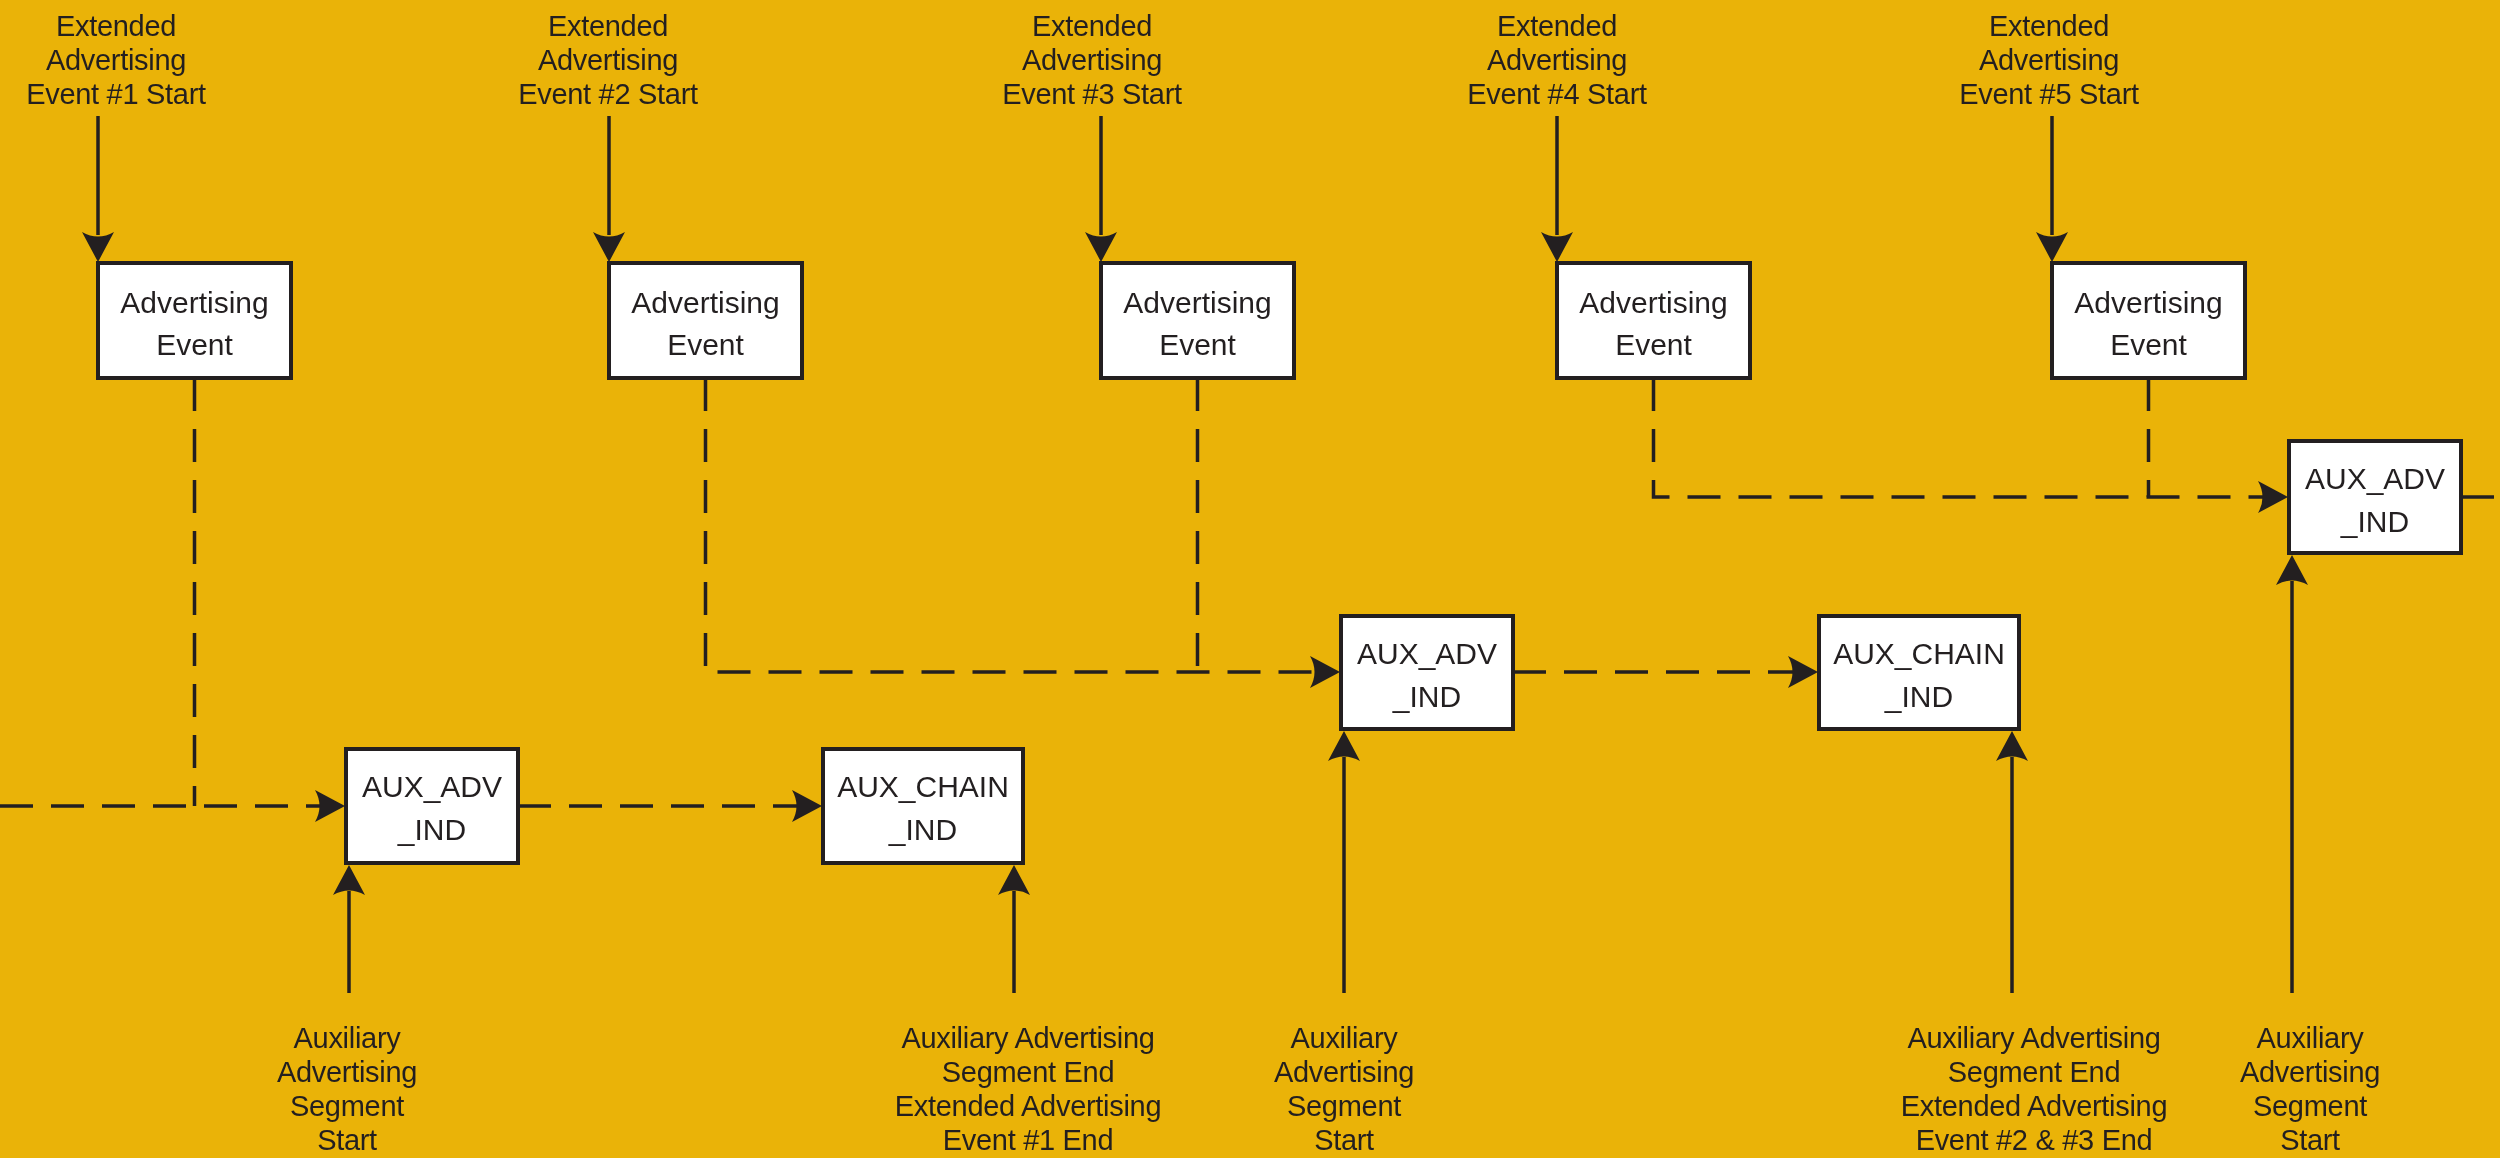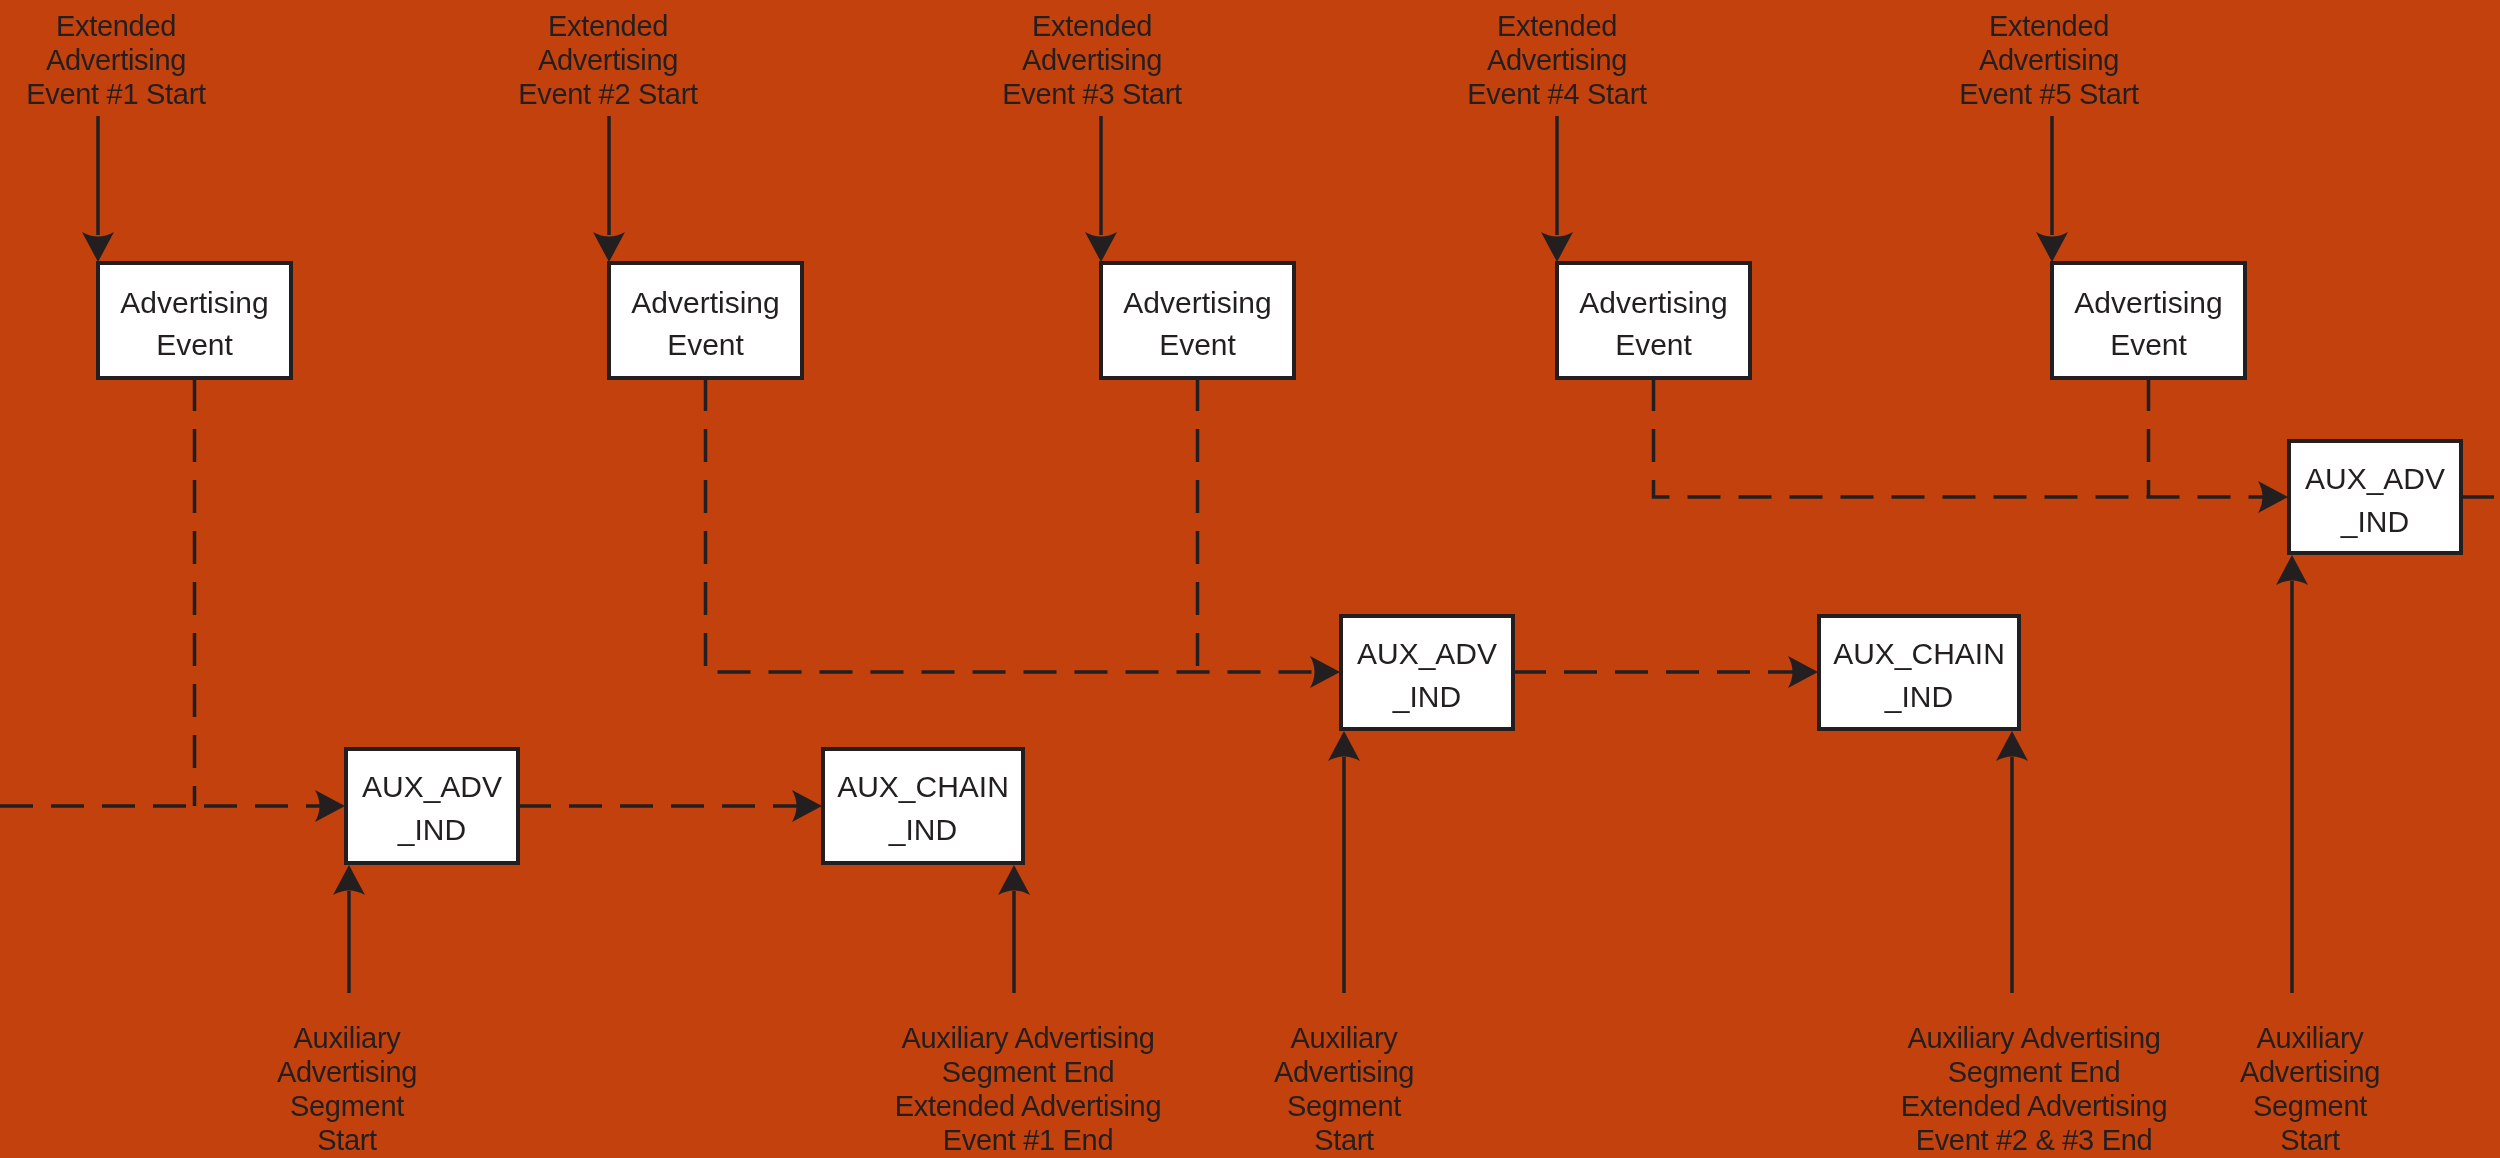--- a/index.html
+++ b/index.html
@@ -1,20 +1,20 @@
 <!DOCTYPE html>
 <html><head>
 <meta charset="utf-8">
 <style>
   html, body { margin: 0; padding: 0; background: #ffffff; }
   #stage {
     position: relative;
     width: 2500px;
     height: 1158px;
-    background: #c2410c;
+    background: #eab308;
     overflow: hidden;
   }
   svg { display: block; }
   text {
     font-family: "Liberation Sans", sans-serif;
     fill: #231f20;
   }
   .lbl      { font-size: 29px; text-anchor: middle; letter-spacing: -0.3px; }
   .boxtext  { font-size: 30px; text-anchor: middle; }
   rect.box  { fill: #ffffff; stroke: #231f20; stroke-width: 4; }

